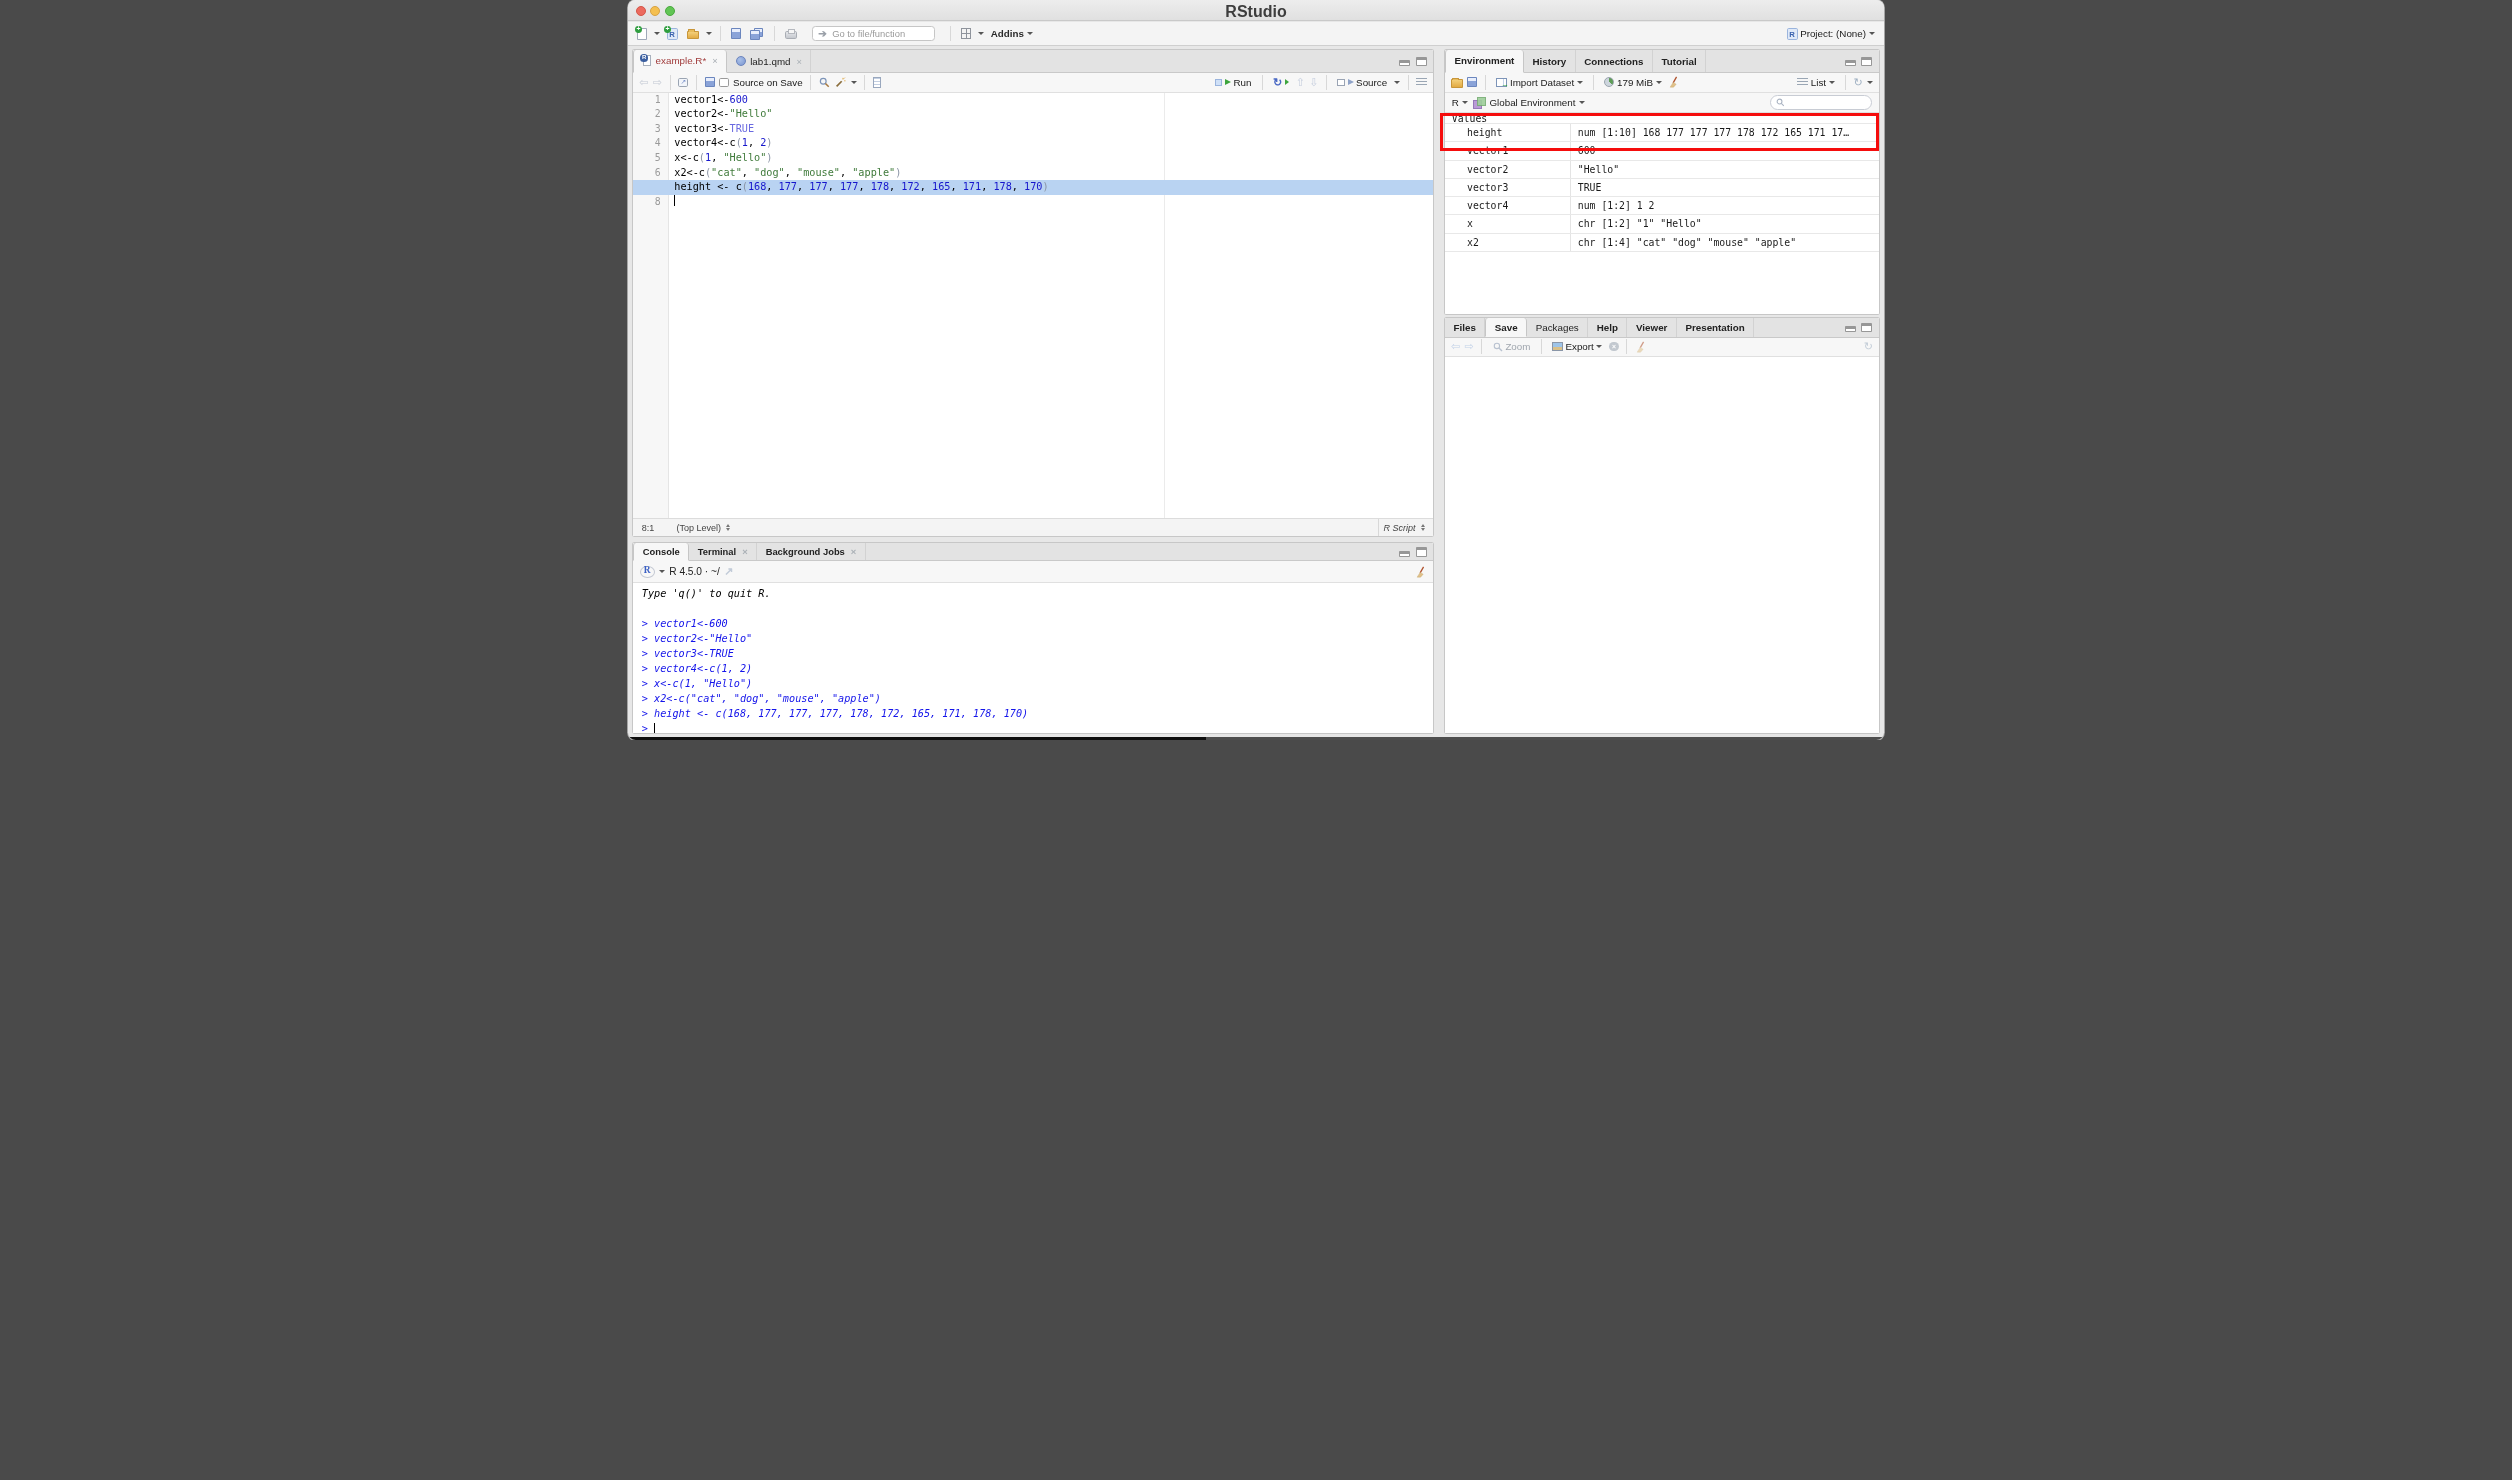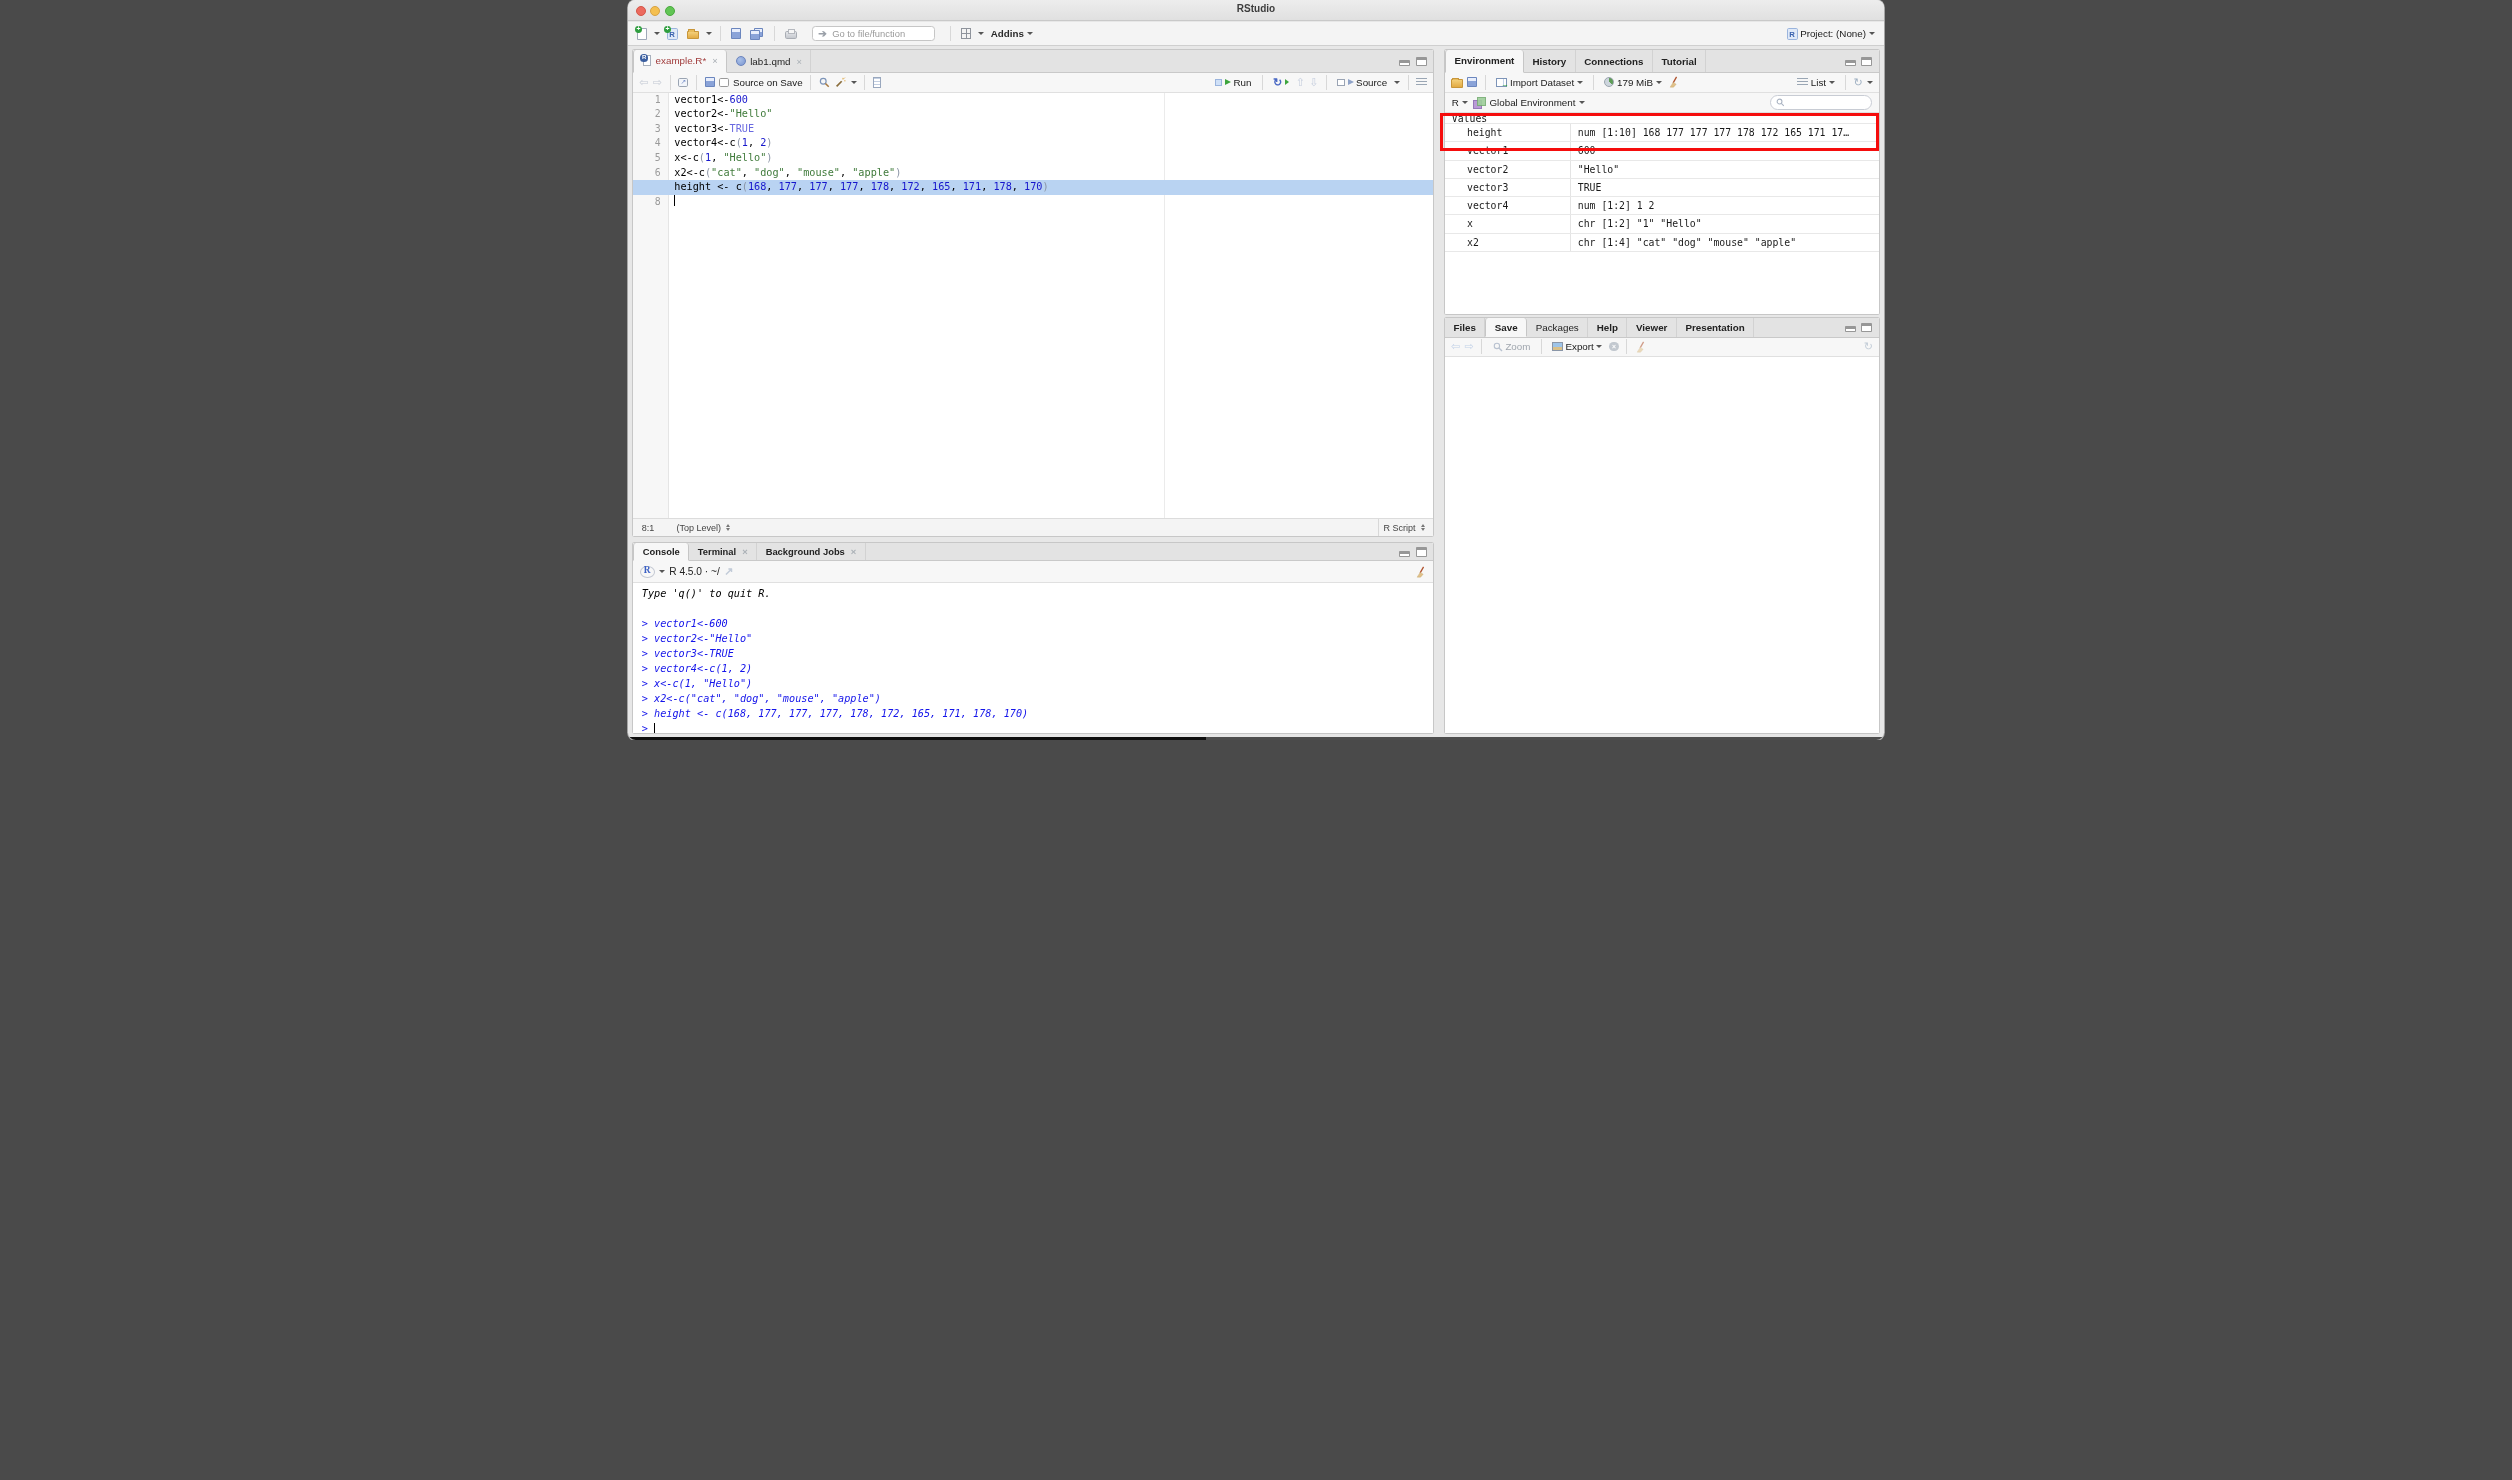--- a/index.html
+++ b/index.html
@@ -11,21 +11,21 @@
     box-shadow:0 0 0 0.9px #b0b0b0;
   }
   
   .titlebar{position:absolute;left:0;top:0;right:0;height:21px;
     background:linear-gradient(#ededed,#e0e0e0);border-bottom:0.9px solid #c9c9c9;}
   .tl{position:absolute;top:6px;width:10.2px;height:10.2px;border-radius:50%;}
   .tl.red{left:7.7px;background:#ec6a5e;border:0.4px solid #d35548;}
   .tl.yellow{left:22px;background:#f4bf4f;border:0.4px solid #d6a243;}
   .tl.green{left:37px;background:#61c554;border:0.4px solid #4aa83f;}
   .win-title{position:absolute;left:0;right:0;top:3.4px;text-align:center;
-    font-size:10px;font-weight:bold;color:#3d3d3d;}
+    font-size:16px;font-weight:bold;color:#3d3d3d;}
   
   .main-toolbar{position:absolute;left:0;top:22px;right:0;height:24px;background:#f4f4f4;
     border-bottom:0.9px solid #cfcfcf;display:flex;align-items:center;padding:0 6.8px;gap:4.3px;
     font-size:9.8px;}
   .sep{width:0.9px;height:14.5px;background:#d8d8d8;margin:0 3.4px;flex:none;}
   .caret{width:0;height:0;border-left:3px solid transparent;border-right:3px solid transparent;
     border-top:3.4px solid #555;display:inline-block;flex:none;}
   .tbtn{display:flex;align-items:center;gap:2.6px;padding:1.7px 2.6px;border-radius:2.6px;flex:none;}
   .goto-box{width:123px;height:15.3px;border:0.9px solid #c6c6c6;border-radius:3.4px;background:#fff;
     display:flex;align-items:center;gap:3.4px;padding:0 5.1px;margin-left:8.5px;}
@@ -326,21 +326,21 @@
       <span style="width:12px;"></span>
       <span class="tbtn" style="padding:0;">
         <span>(Top Level)</span>
         <span class="spinner">
             <i class="up"></i>
             <i class="dn"></i>
           </span>
       </span>
       <span class="spacer"></span>
       <span class="rsep"></span>
-      <span class="tbtn" style="padding:0;">
+      <span class="tbtn" style="padding:0;font-style:italic;">
         <span>R Script</span>
         <span class="spinner">
             <i class="up"></i>
             <i class="dn"></i>
           </span>
       </span>
     </div>
   </div>
 
   <div class="pane" id="console-pane">

